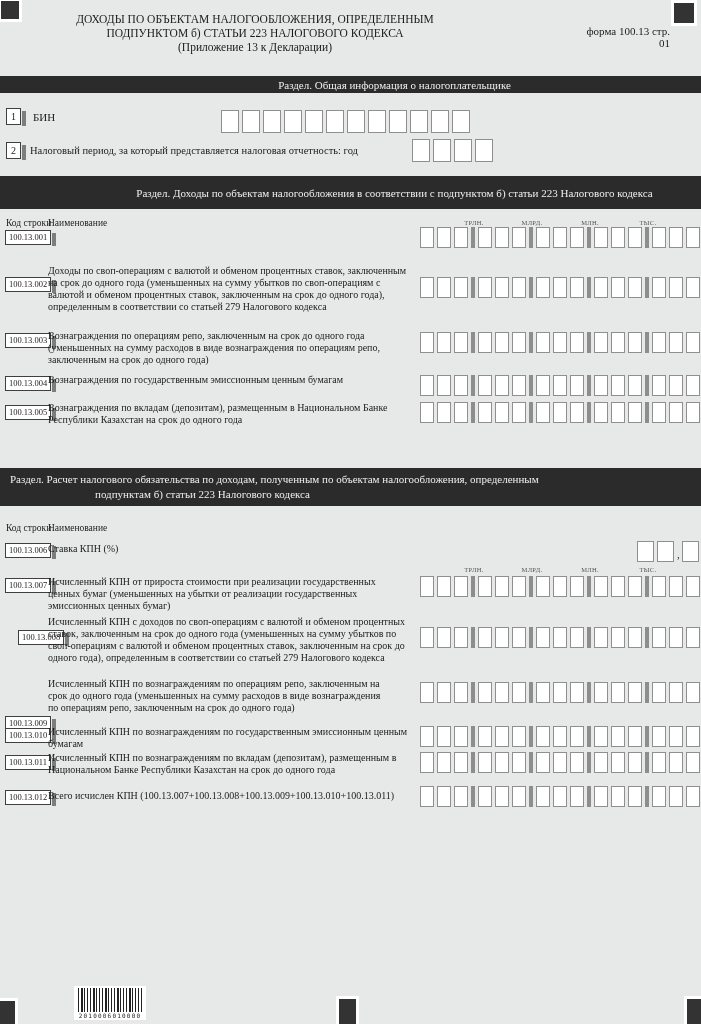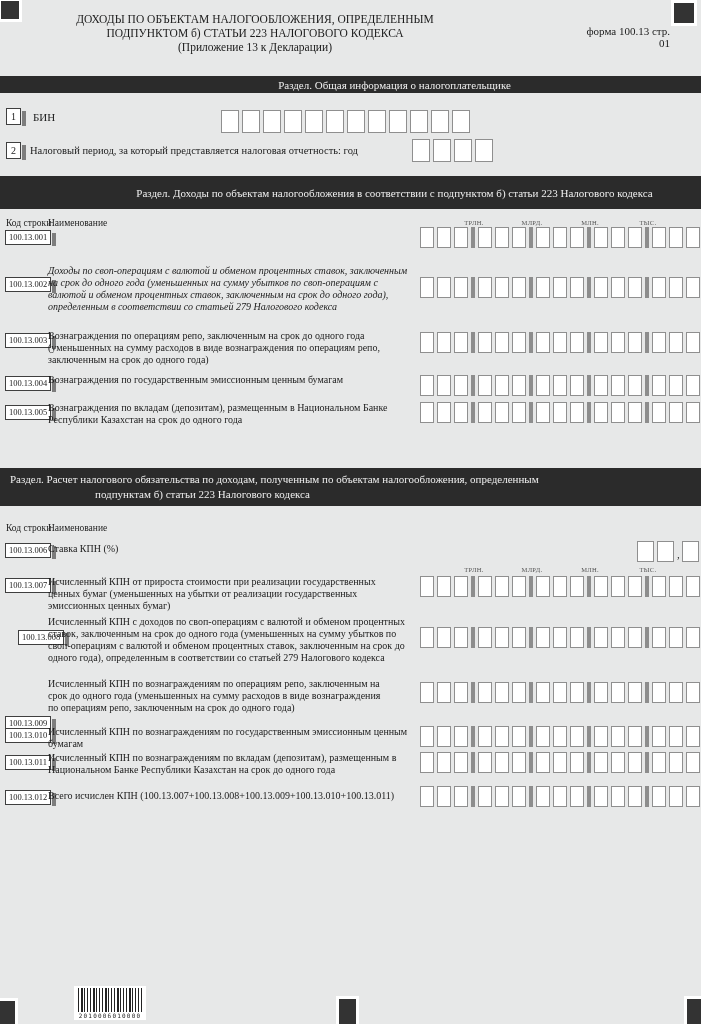--- a/index.html
+++ b/index.html
@@ -102,21 +102,21 @@
       <span class="cell"></span>
       <span class="cell"></span>
       <span class="cell"></span>
       <span class="sep"></span>
       <span class="cell"></span>
       <span class="cell"></span>
       <span class="cell"></span>
     </div>
 
   <div class="codebox" style="left:5px;top:277px;">100.13.002</div>
-  <div class="rowtext" style="top:265px;width:360px;font-style:italic;">Доходы по своп-операциям с валютой и обменом процентных ставок, заключенным на срок до одного года (уменьшенных на сумму убытков по своп-операциям с валютой и обменом процентных ставок, заключенным на срок до одного года), определенным в соответствии со статьей 279 Налогового кодекса</div>
+  <div class="rowtext" style="top:265px;width:360px;">Доходы по своп-операциям с валютой и обменом процентных ставок, заключенным на срок до одного года (уменьшенных на сумму убытков по своп-операциям с валютой и обменом процентных ставок, заключенным на срок до одного года), определенным в соответствии со статьей 279 Налогового кодекса</div>
   <div class="strip" style="left:420px;top:277px;">
       <span class="cell"></span>
       <span class="cell"></span>
       <span class="cell"></span>
       <span class="sep"></span>
       <span class="cell"></span>
       <span class="cell"></span>
       <span class="cell"></span>
       <span class="sep"></span>
       <span class="cell"></span>

